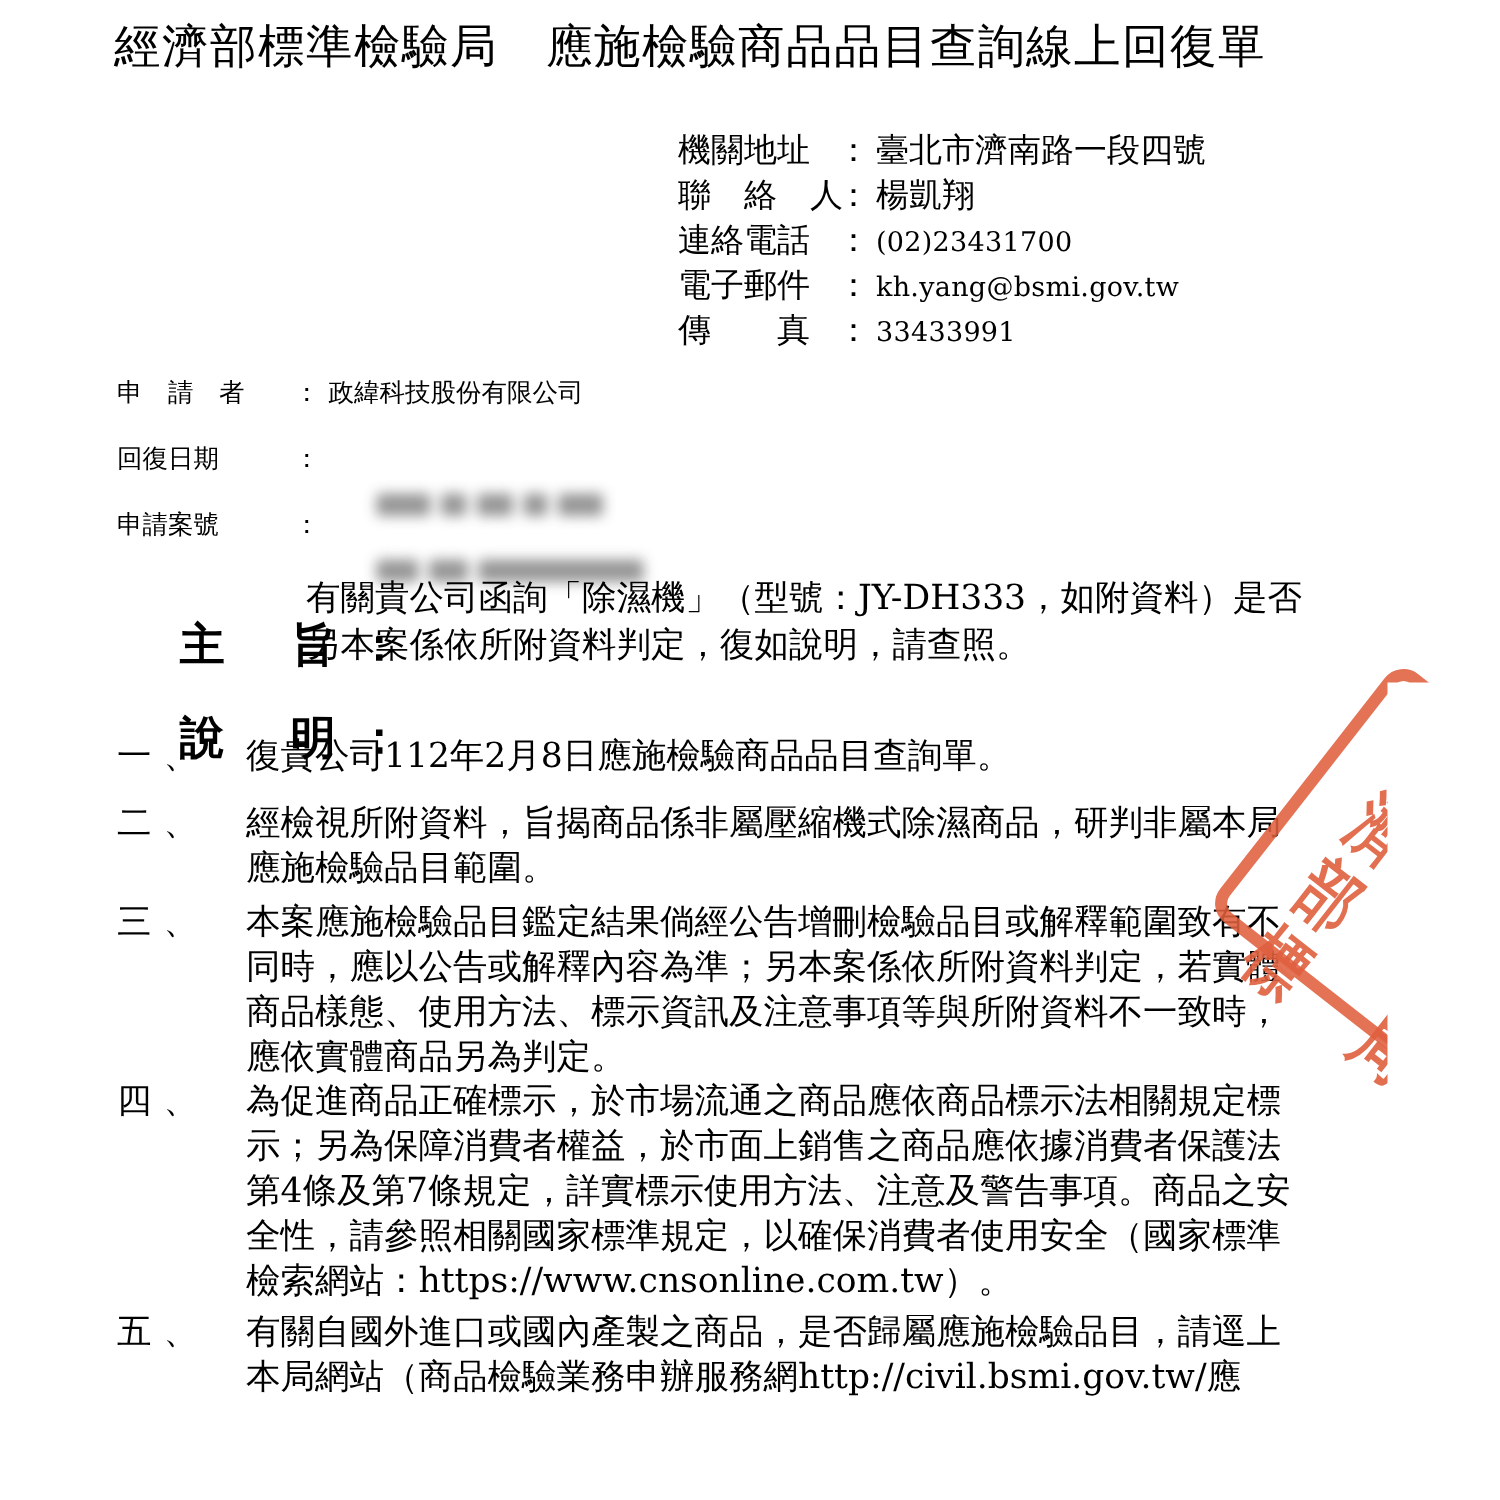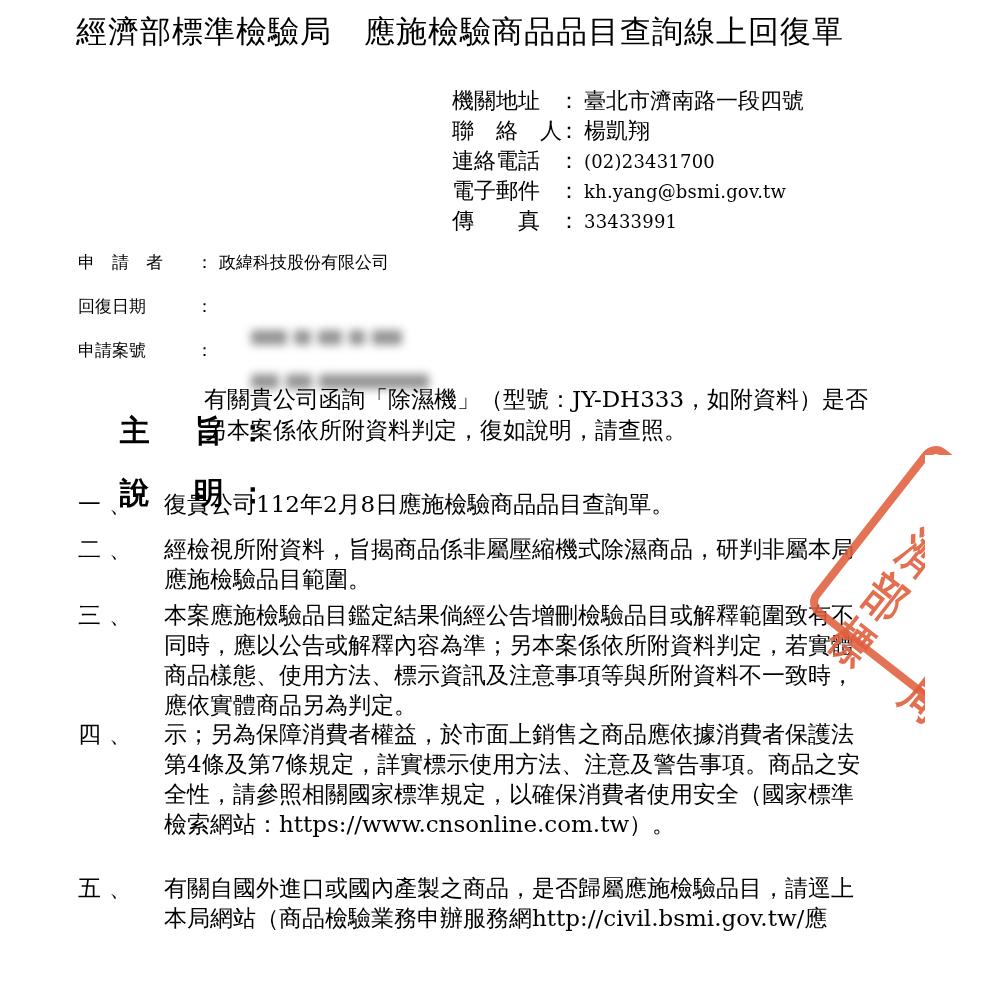--- a/index.html
+++ b/index.html
@@ -306,20 +306,21 @@
       <span class="item-line">本案應施檢驗品目鑑定結果倘經公告增刪檢驗品目或解釋範圍致有不</span>
       <span class="item-line">同時，應以公告或解釋內容為準；另本案係依所附資料判定，若實體</span>
       <span class="item-line">商品樣態、使用方法、標示資訊及注意事項等與所附資料不一致時，</span>
       <span class="item-line">應依實體商品另為判定。</span>
     </span>
   </div>
 
   <div class="item" id="item-4">
     <span class="item-marker">四、</span>
     <span class="item-body">
+      <span class="item-line">為促進商品正確標示，於市場流通之商品應依商品標示法相關規定標</span>
       <span class="item-line">示；另為保障消費者權益，於市面上銷售之商品應依據消費者保護法</span>
       <span class="item-line">第4條及第7條規定，詳實標示使用方法、注意及警告事項。商品之安</span>
       <span class="item-line">全性，請參照相關國家標準規定，以確保消費者使用安全（國家標準</span>
       <span class="item-line">檢索網站：https://www.cnsonline.com.tw）。</span>
     </span>
   </div>
 
   <div class="item" id="item-5">
     <span class="item-marker">五、</span>
     <span class="item-body">

